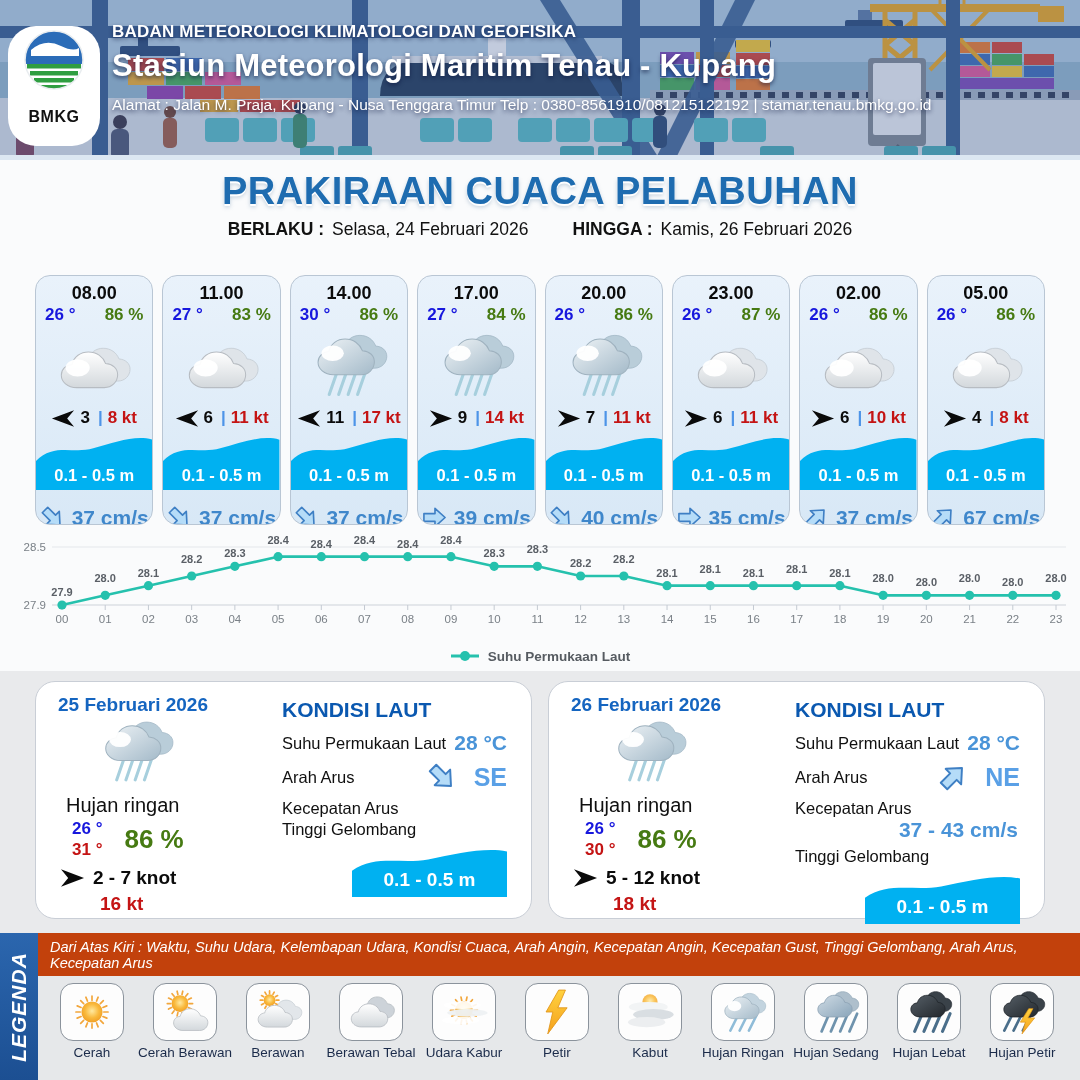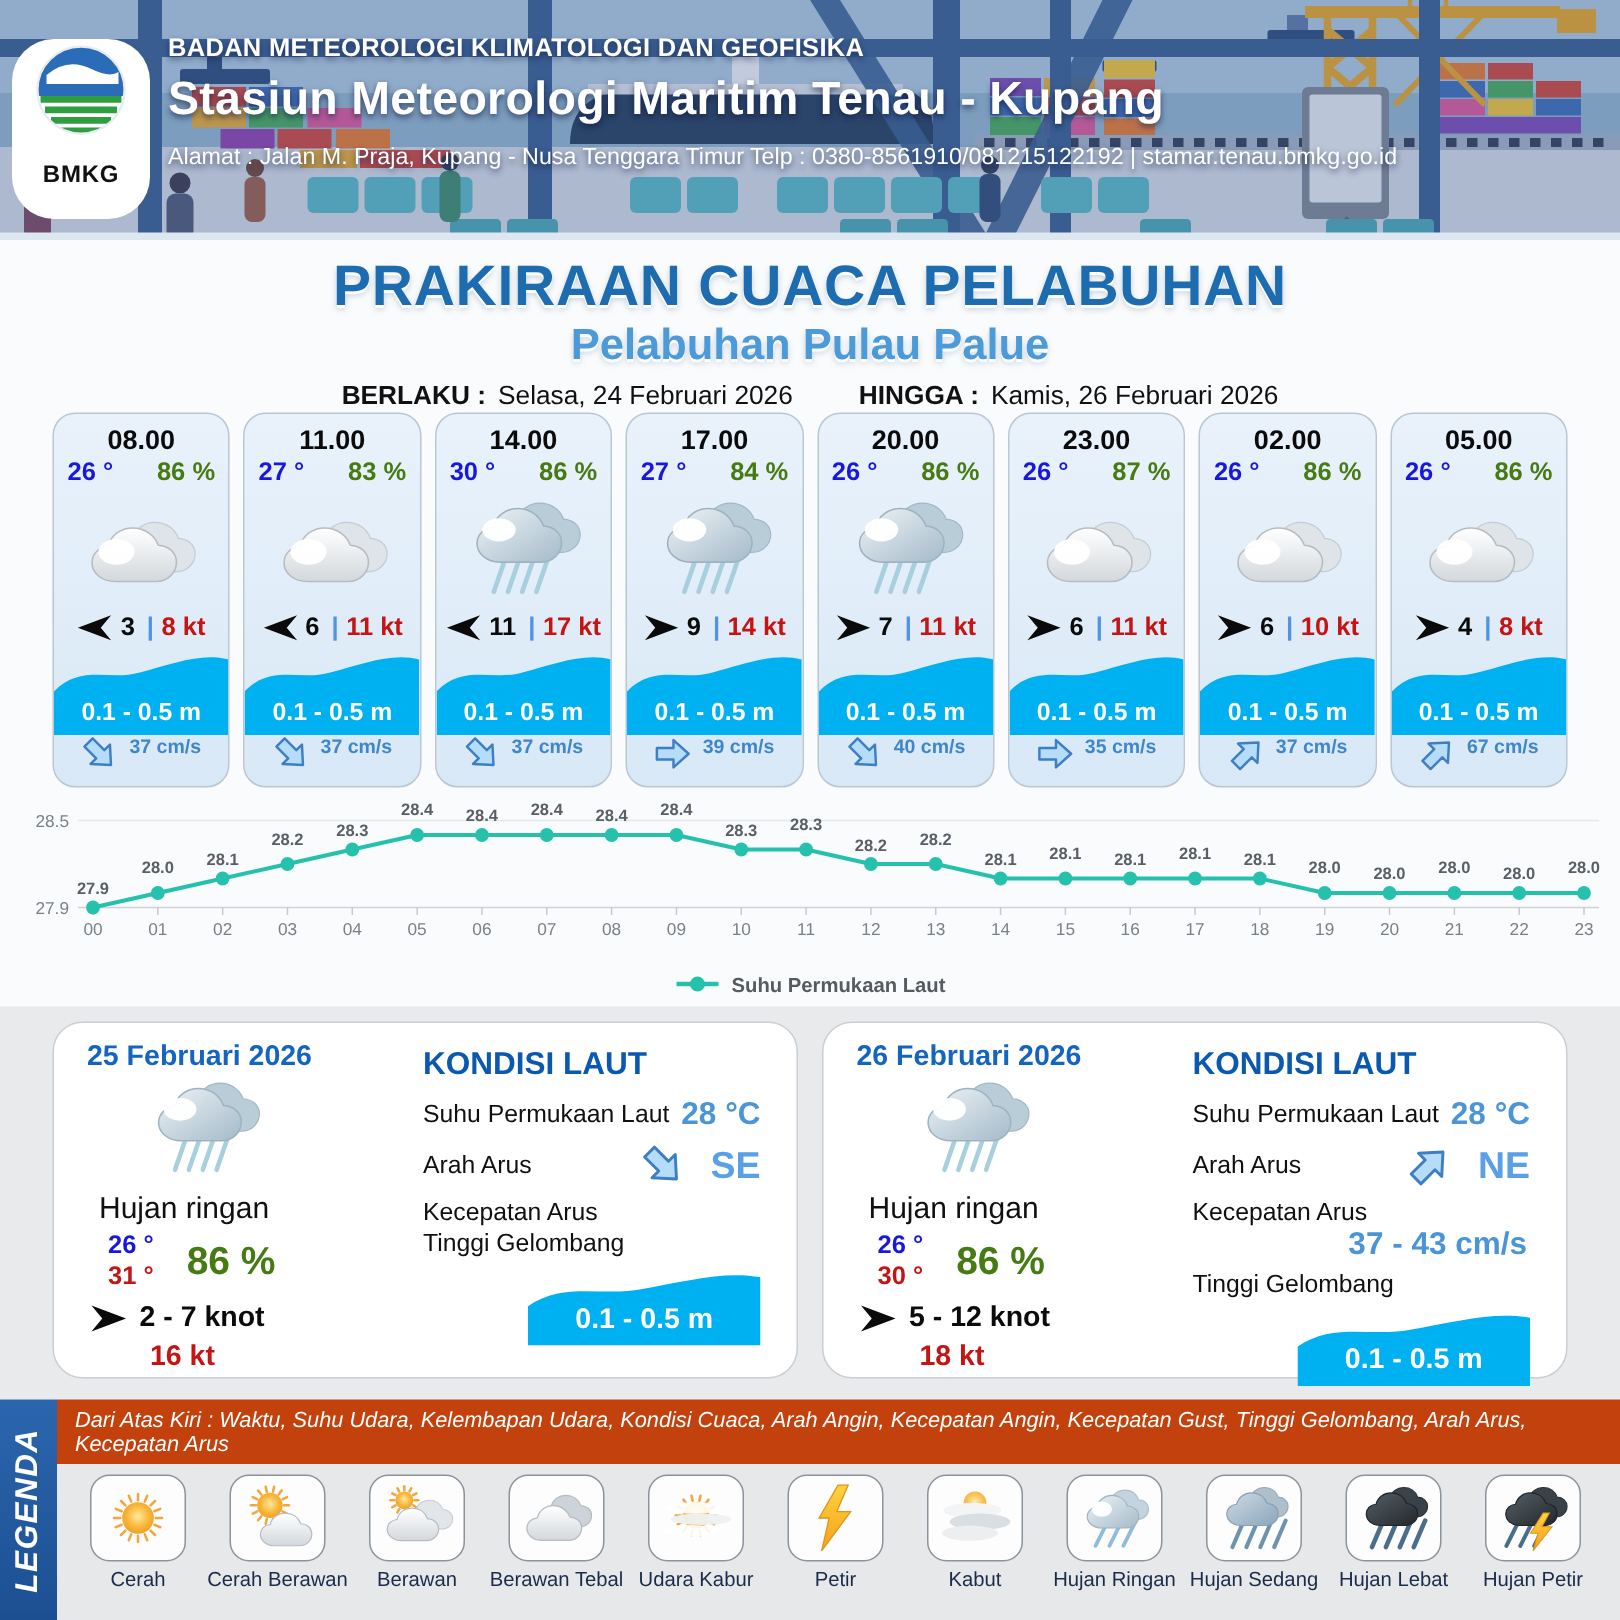--- a/index.html
+++ b/index.html
@@ -45,22 +45,22 @@
   .hc-icon svg { width:86px; height:80px; }
   .hc-wind { display:flex; align-items:center; gap:5px; margin-top:1px; }
   .hc-wind .dart { width:24px; height:19px; fill:#0a0a0a; }
   .hc-wv { font-size:17px; font-weight:bold; color:#0b0b0b; }
   .hc-sep { font-size:17px; font-weight:bold; color:#4d94e8; margin-left:3px;}
   .hc-gust { font-size:17px; font-weight:bold; color:#c41414; }
   .hc-wave { margin-top:auto; width:100%; height:62px; position:relative; flex:none;}
   .hc-wave svg { position:absolute; inset:0; width:100%; height:100%; }
   .hc-wave span { position:absolute; bottom:5px; width:100%; text-align:center;
                   color:#fff; font-size:16.5px; font-weight:bold; }
-  .hc-cur { width:100%; height:40px; flex:none; display:flex; align-items:flex-start; justify-content:center;
-            gap:7px; font-size:13px; font-weight:bold; color:#3f87cb; }
+  .hc-cur { width:100%; height:40px; flex:none; display:flex; align-items:flex-end; justify-content:center;
+            gap:7px; font-size:21px; font-weight:bold; color:#3f87cb; }
   .hc-cur .cur { width:25px; height:25px; }
 
   
   .chart-wrap { flex:none; height:114px; margin-top:6px; }
   .chart-legend { flex:none; height:22px; display:flex; align-items:center; justify-content:center; gap:8px;
                   font-size:13.5px; font-weight:bold; color:#565b61; }
 
   
   .daily-band { flex:none; height:262px; background:#e9eaec; display:flex; gap:16px;
                 padding:10px 35px 14px 35px; margin-top:4px; }
@@ -324,21 +324,20 @@
 
     <div class="hdr-text">
       <div class="hdr-agency">BADAN METEOROLOGI KLIMATOLOGI DAN GEOFISIKA</div>
       <div class="hdr-station">Stasiun Meteorologi Maritim Tenau - Kupang</div>
       <div class="hdr-address">Alamat : Jalan M. Praja, Kupang - Nusa Tenggara Timur Telp : 0380-8561910/081215122192  | stamar.tenau.bmkg.go.id</div>
     </div>
   </header>
 
   <section class="title-sec">
     <div class="t-main">PRAKIRAAN CUACA PELABUHAN</div>
-    <div class="t-sub">Pelabuhan Pulau Palue</div>
     <div class="validity">
       <span class="pair">
         <span class="vb">BERLAKU :</span>
         <span>Selasa, 24 Februari 2026</span>
       </span>
       <span class="pair">
         <span class="vb">HINGGA :</span>
         <span>Kamis, 26 Februari 2026</span>
       </span>
     </div>

